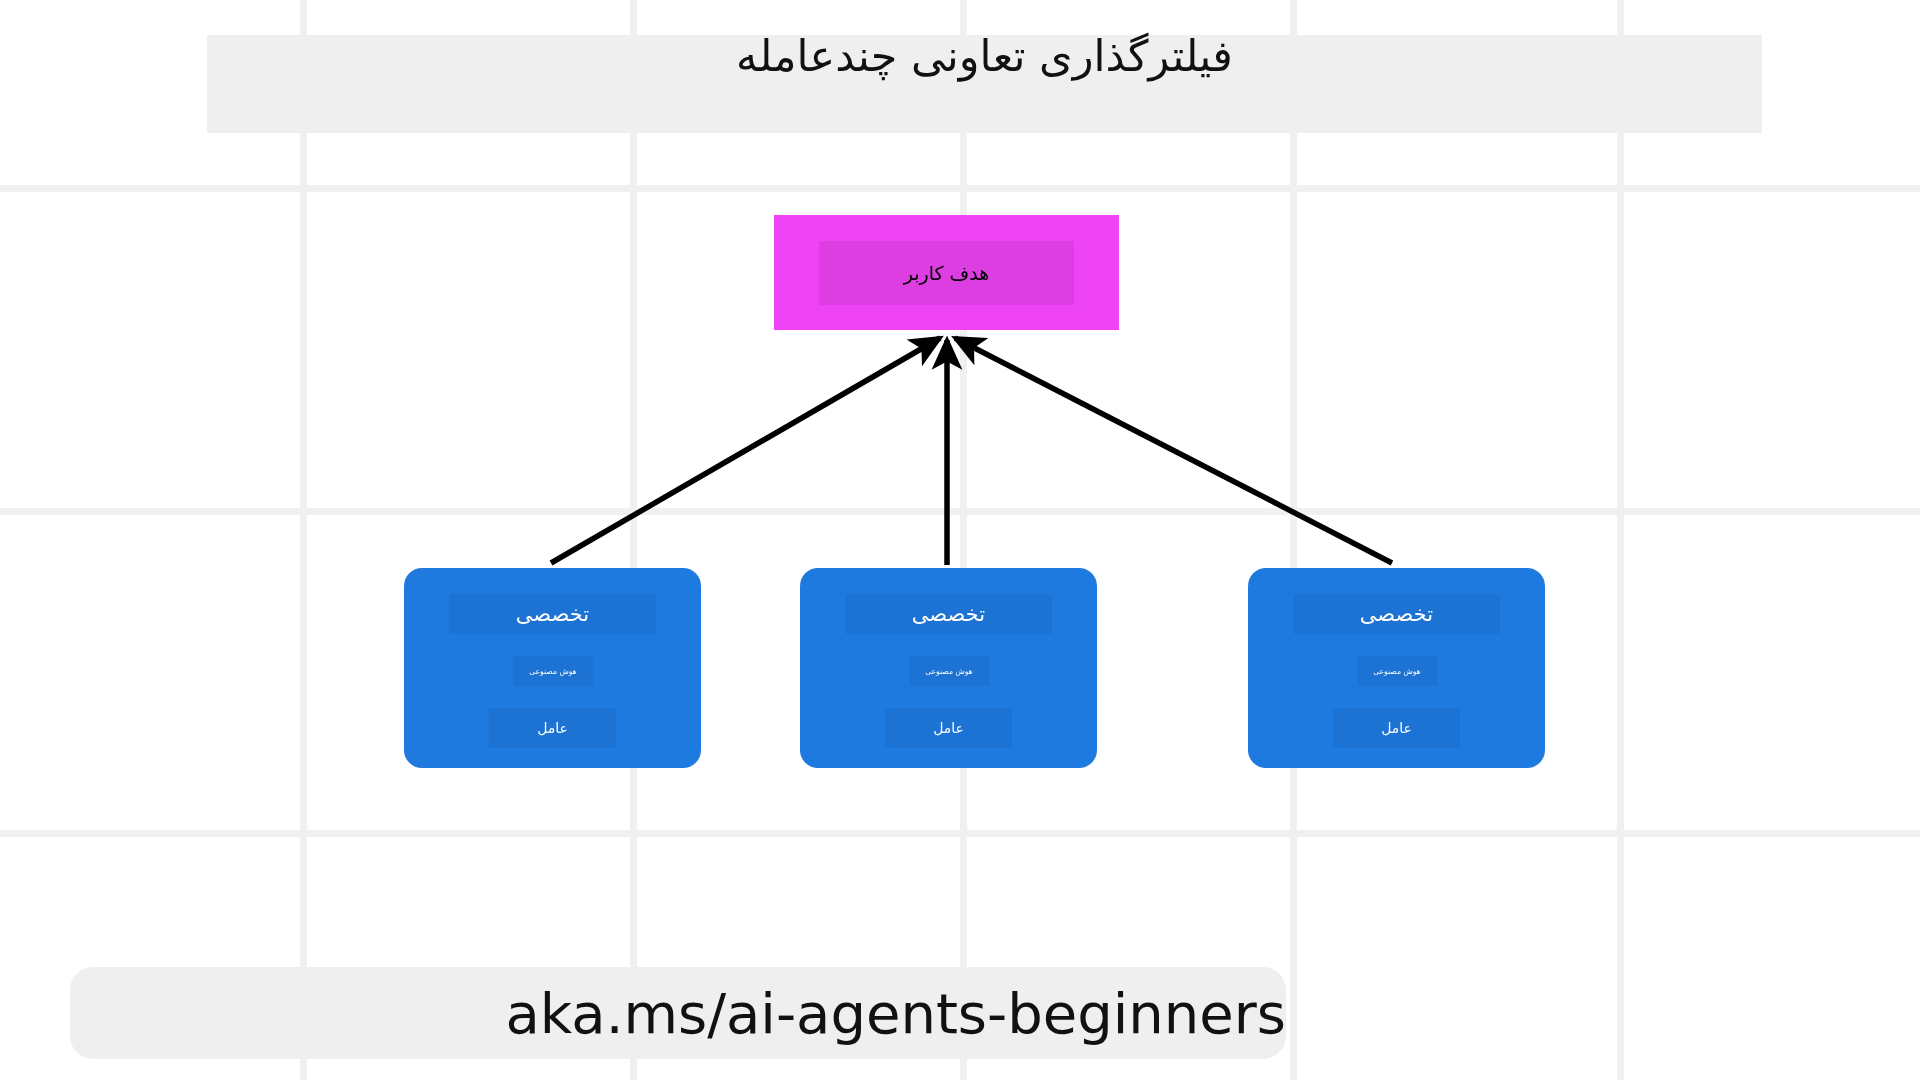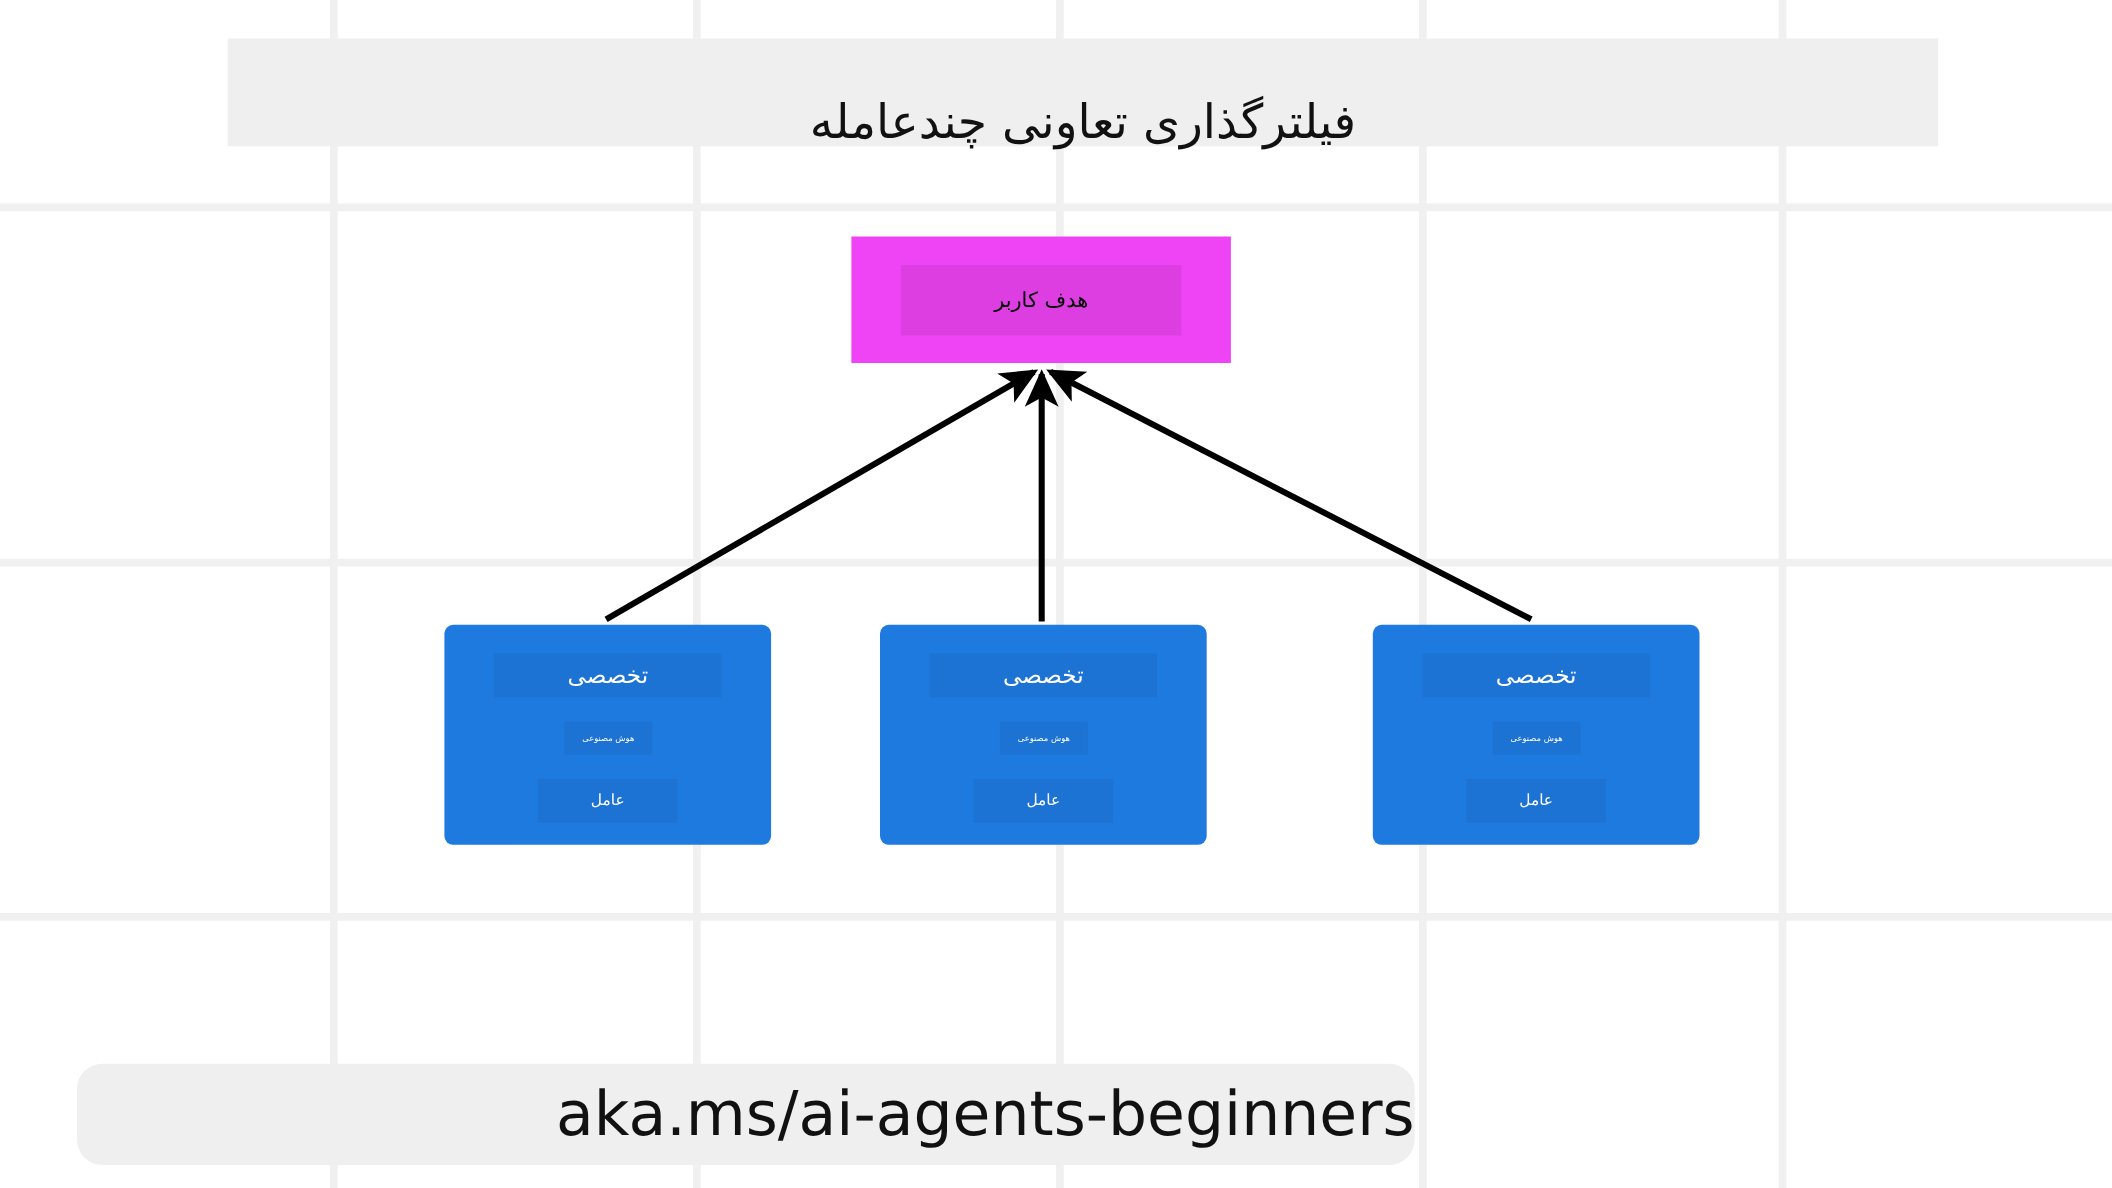--- a/index.html
+++ b/index.html
@@ -45,21 +45,21 @@
   
   #title-band {
     position: absolute;
     left: 207px;
     top: 35px;
     width: 1555px;
     height: 98px;
     background: #efefef;
     z-index: 2;
     display: flex;
-    align-items: flex-end;
+    align-items: flex-start;
     justify-content: center;
   }
   #title-text {
     font-size: 43px;
     font-weight: 400;
     color: #111111;
     letter-spacing: 0px;
     white-space: nowrap;
     direction: rtl;
     line-height: 1;
@@ -100,21 +100,21 @@
     direction: rtl;
     white-space: nowrap;
   }
 
   
   .agent-node {
     position: absolute;
     width: 297px;
     height: 200px;
     background: #1f7ae0;
-    border-radius: 8px;
+    border-radius: 18px;
     z-index: 4;
     display: flex;
     flex-direction: column;
     align-items: center;
     justify-content: flex-start;
     padding-top: 26px;
     box-sizing: border-box;
   }
   #agent-node-1 { left: 404px;  top: 568px; }
   #agent-node-2 { left: 800px;  top: 568px; }

